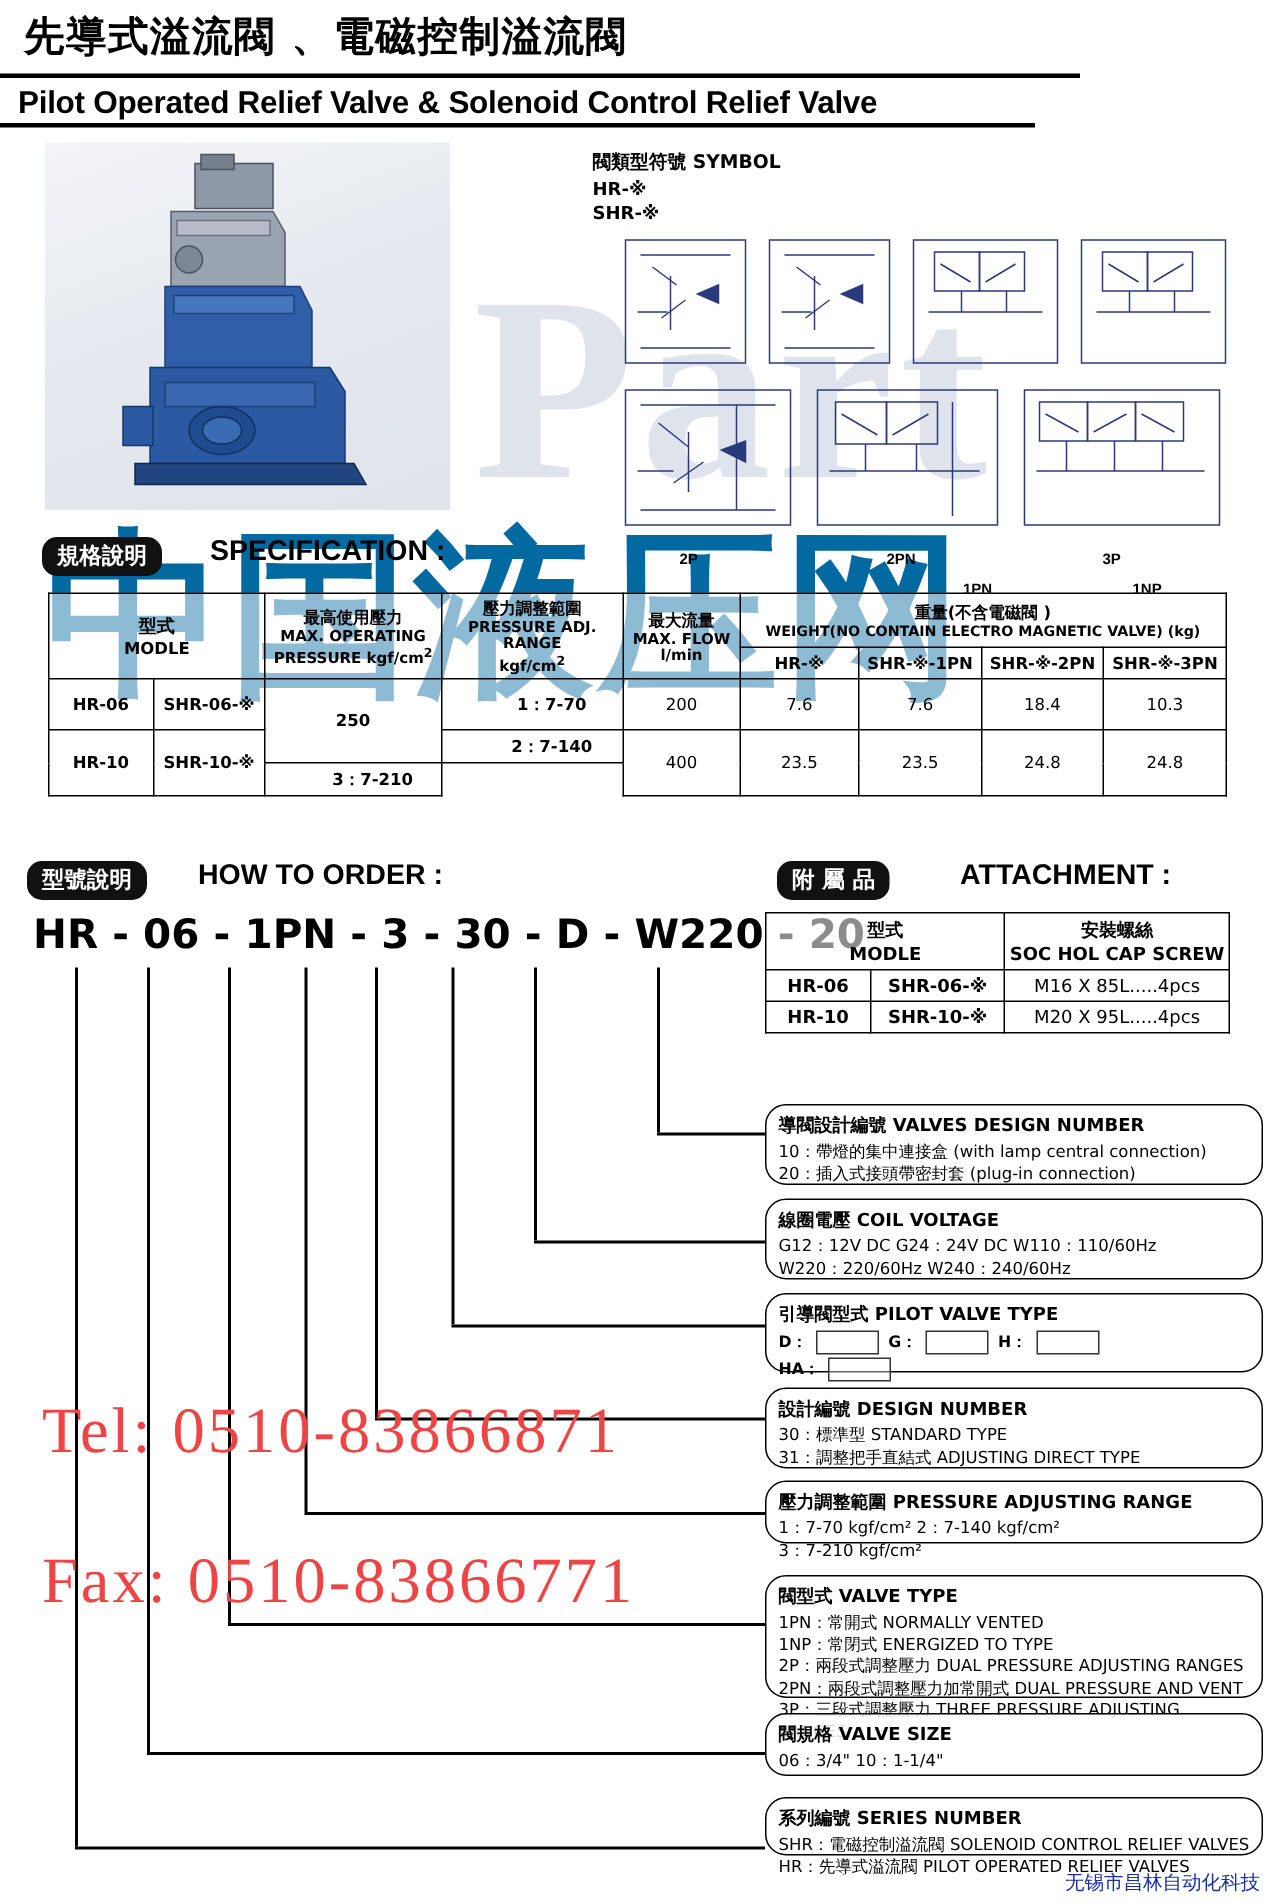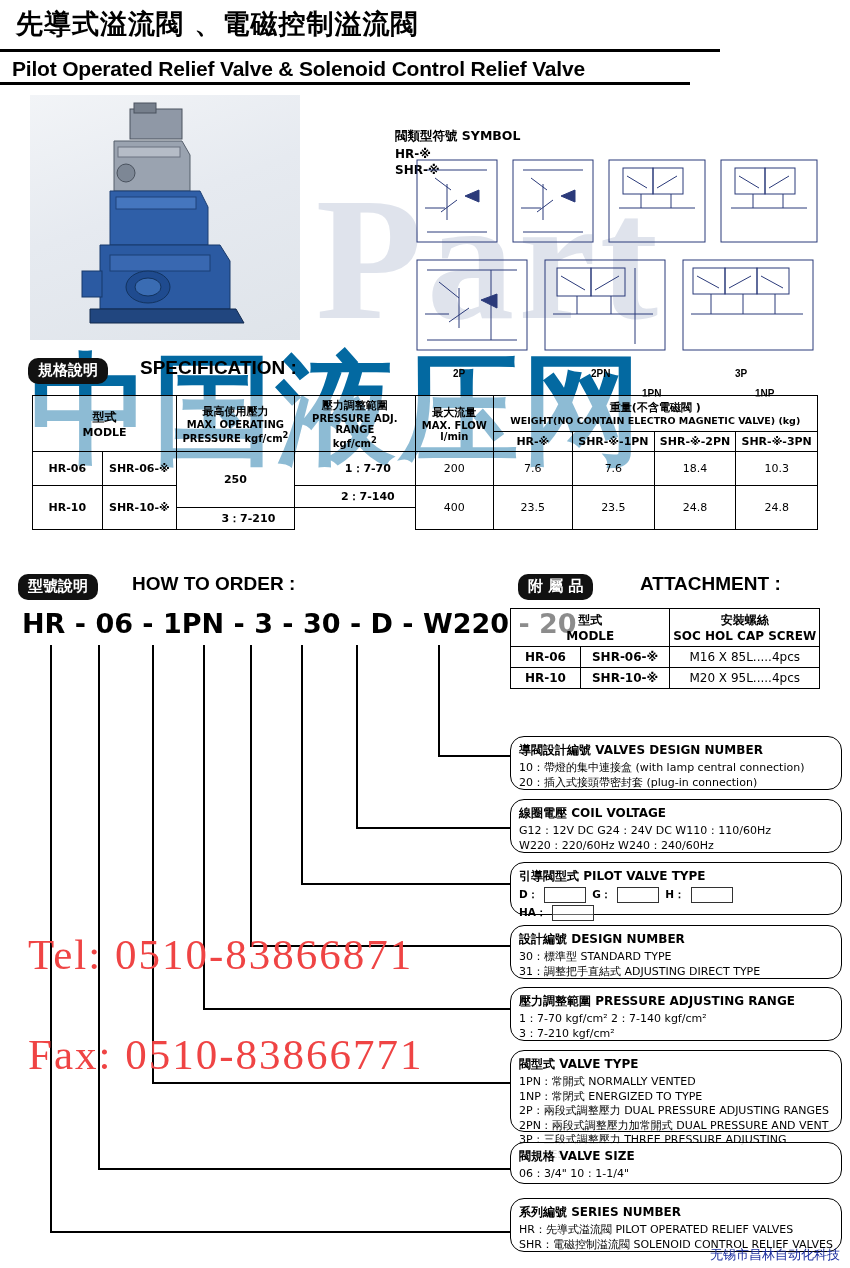--- a/index.html
+++ b/index.html
@@ -72,21 +72,21 @@
     position:absolute; left:30px; top:95px; width:270px; height:245px;
     z-index:2;
   }
   .photo .bg {
     position:absolute; inset:0;
     background:linear-gradient(160deg,#f2f4f7 0%,#e6eaf0 45%,#dfe4ea 100%);
   }
 
   
   .symbols { position:absolute; left:395px; top:100px; width:445px; height:290px; z-index:3; }
-  .sym-title { font-size:12.5px; font-weight:bold; font-family:"DejaVu Sans",sans-serif;margin-top:28px; }
+  .sym-title { font-size:12.5px; font-weight:bold; font-family:"DejaVu Sans",sans-serif; }
   .sym-sub { font-size:12px; font-weight:bold; font-family:"DejaVu Sans",sans-serif; margin-top:2px;}
   .sym-label { position:absolute; font-size:10px; font-weight:bold; }
 
   
   .tag {
     position:absolute; background:#111; color:#fff;
     font-size:15px; font-weight:bold; padding:3px 10px 4px 10px;
     border-radius:10px; font-family:"DejaVu Sans", sans-serif;
     z-index:5;
   }
@@ -398,41 +398,41 @@
       <span class="pv-mini"></span>
   </div>
 </div>
 
 <div class="callout" style="top:925px; height:54px;">
   <div class="ttl">設計編號  DESIGN NUMBER</div>
   <div class="ln">30：標準型  STANDARD TYPE</div>
   <div class="ln">31：調整把手直結式  ADJUSTING DIRECT TYPE</div>
 </div>
 
-<div class="callout" style="top:987px; height:54px;">
+<div class="callout" style="top:987px; height:42px;">
   <div class="ttl">壓力調整範圍 PRESSURE ADJUSTING RANGE</div>
   <div class="ln">1：7-70 kgf/cm²            2：7-140 kgf/cm²</div>
   <div class="ln">3：7-210 kgf/cm²</div>
 </div>
 
 <div class="callout" style="top:1050px; height:82px;">
   <div class="ttl">閥型式  VALVE TYPE</div>
   <div class="ln">1PN：常開式  NORMALLY VENTED</div>
   <div class="ln">1NP：常閉式  ENERGIZED TO TYPE</div>
   <div class="ln">2P：兩段式調整壓力  DUAL PRESSURE ADJUSTING RANGES</div>
   <div class="ln">2PN：兩段式調整壓力加常開式  DUAL PRESSURE AND VENT</div>
   <div class="ln">3P：三段式調整壓力  THREE PRESSURE ADJUSTING RANGES</div>
 </div>
 
 <div class="callout" style="top:1142px; height:42px;">
   <div class="ttl">閥規格  VALVE SIZE</div>
   <div class="ln">06：3/4"                10：1-1/4"</div>
 </div>
 
-<div class="callout" style="top:1198px; height:54px;">
+<div class="callout" style="top:1198px; height:39px;">
   <div class="ttl">系列編號  SERIES NUMBER</div>
+  <div class="ln">SHR：電磁控制溢流閥  SOLENOID CONTROL RELIEF VALVES</div>
   <div class="ln">HR：先導式溢流閥  PILOT OPERATED RELIEF VALVES</div>
-  <div class="ln">SHR：電磁控制溢流閥  SOLENOID CONTROL RELIEF VALVES</div>
 </div>
 
 <div class="wm-tel">Tel: 0510-83866871</div>
 <div class="wm-fax">Fax: 0510-83866771</div>
 <div class="wm-footer">无锡市昌林自动化科技</div>
 
 </body></html>

